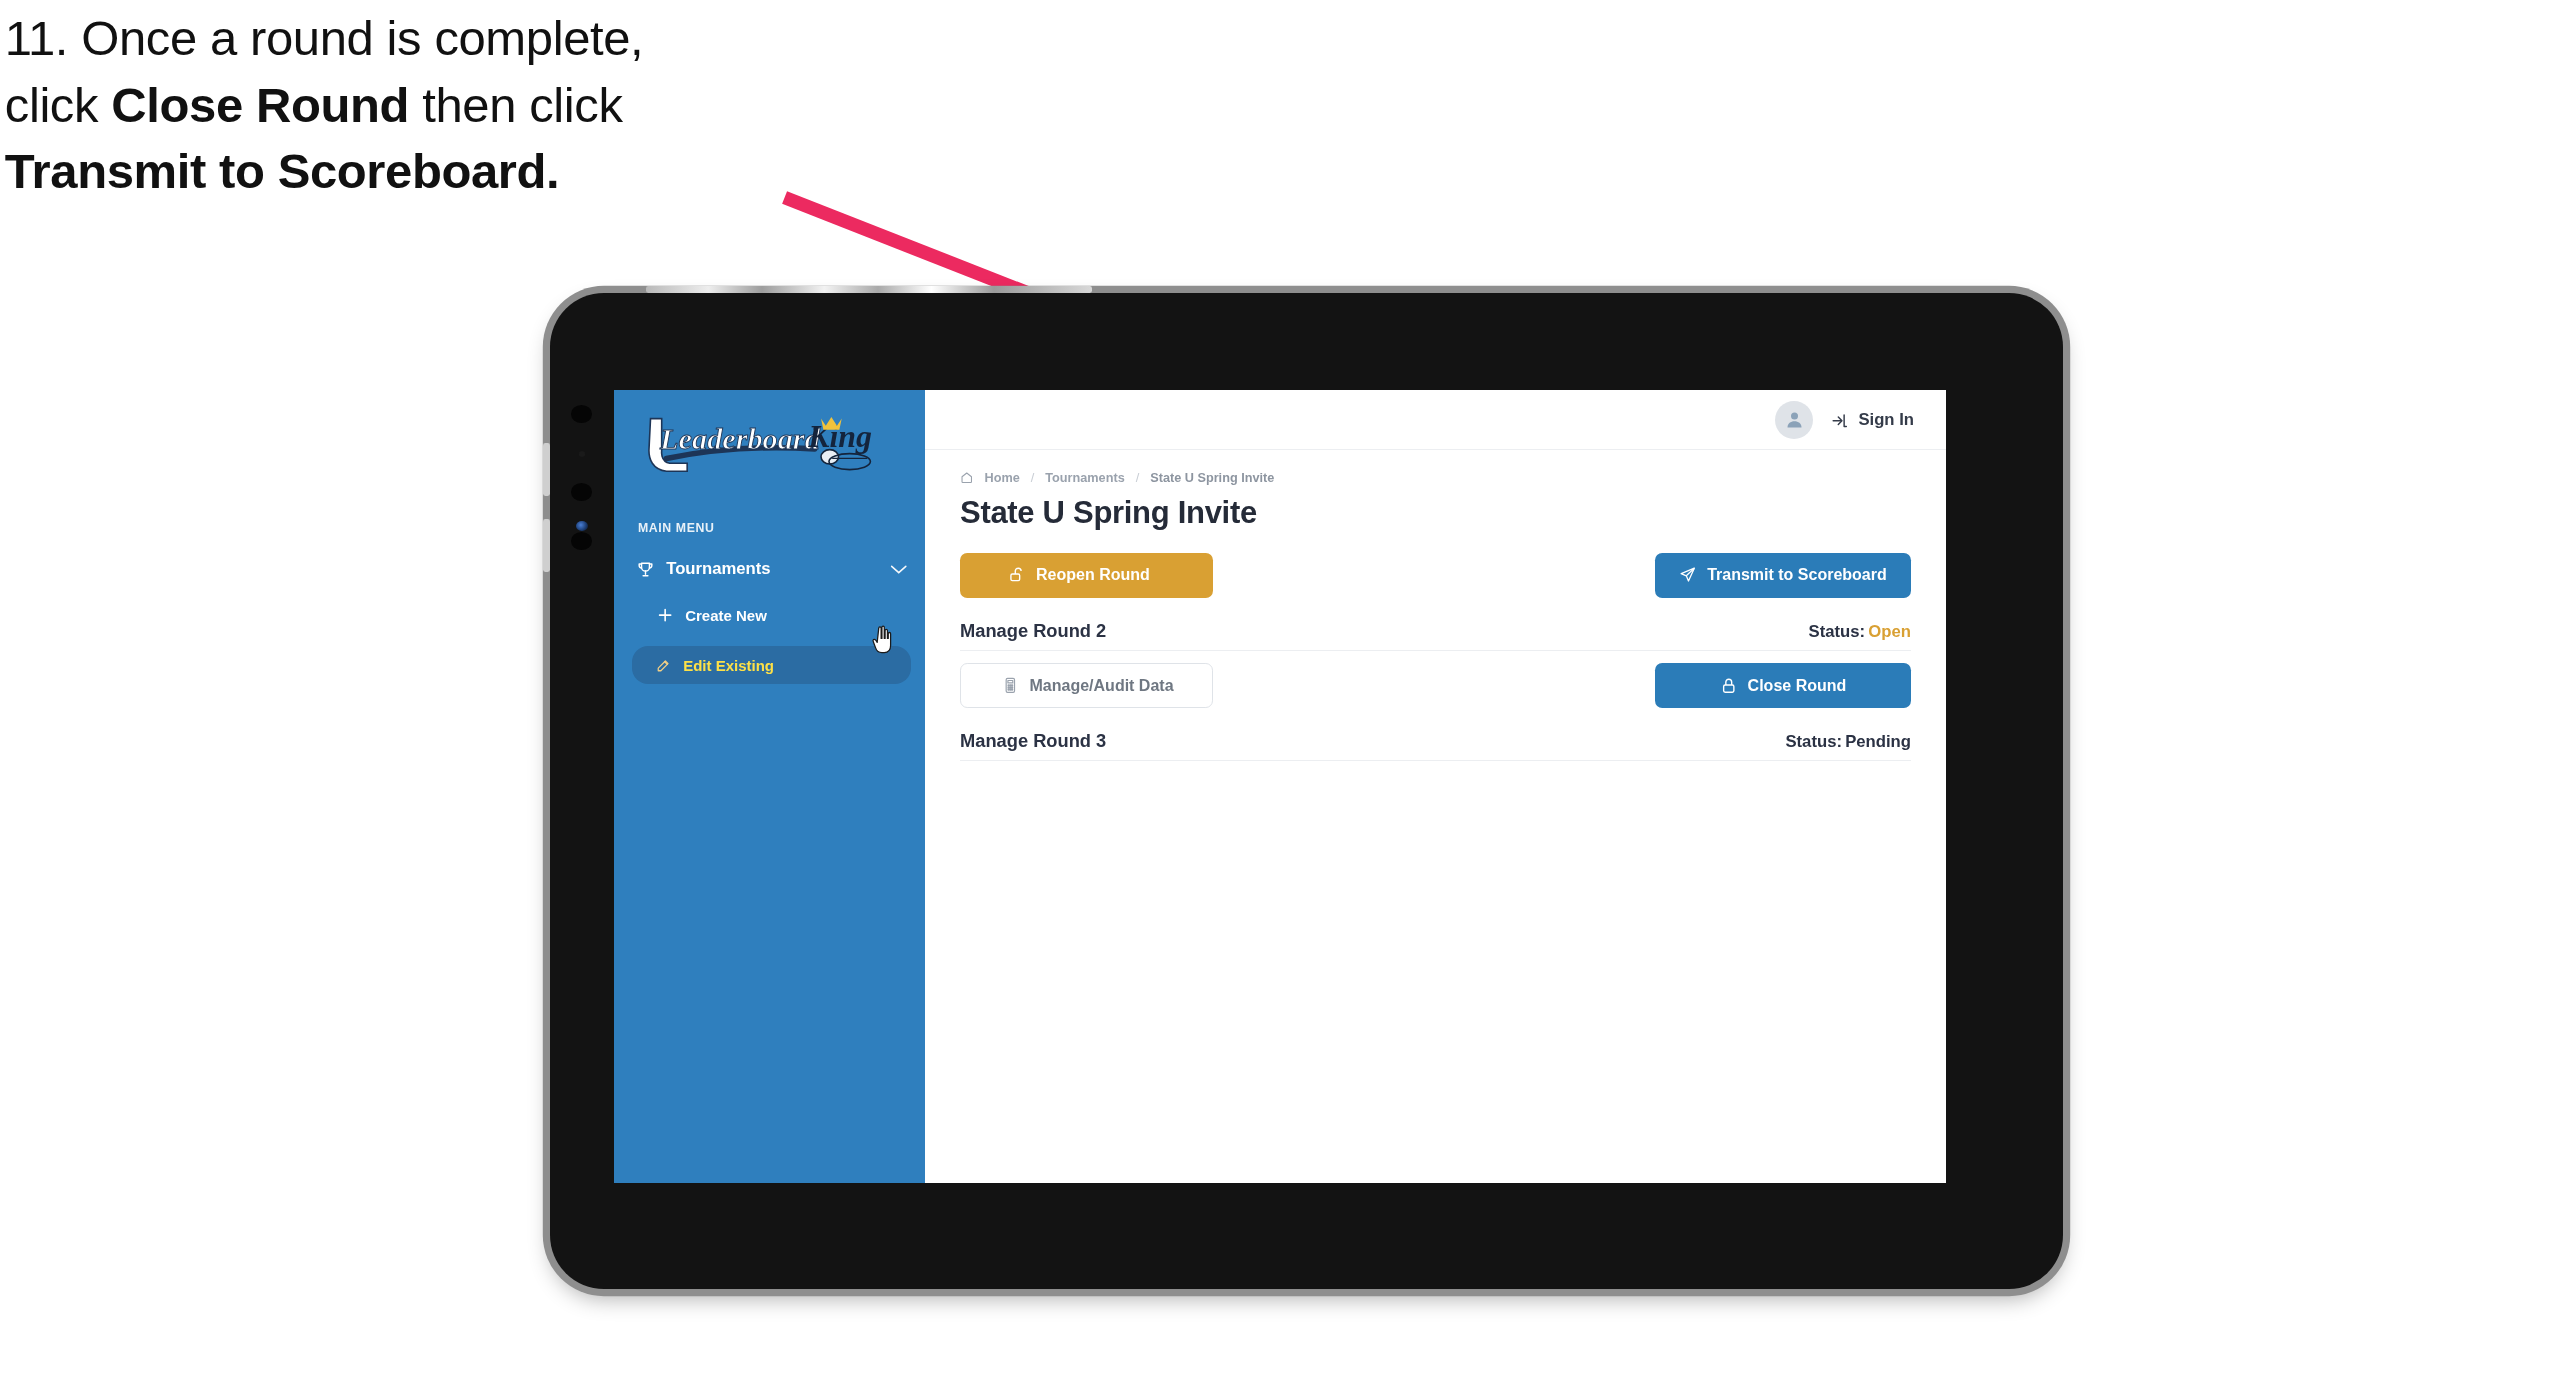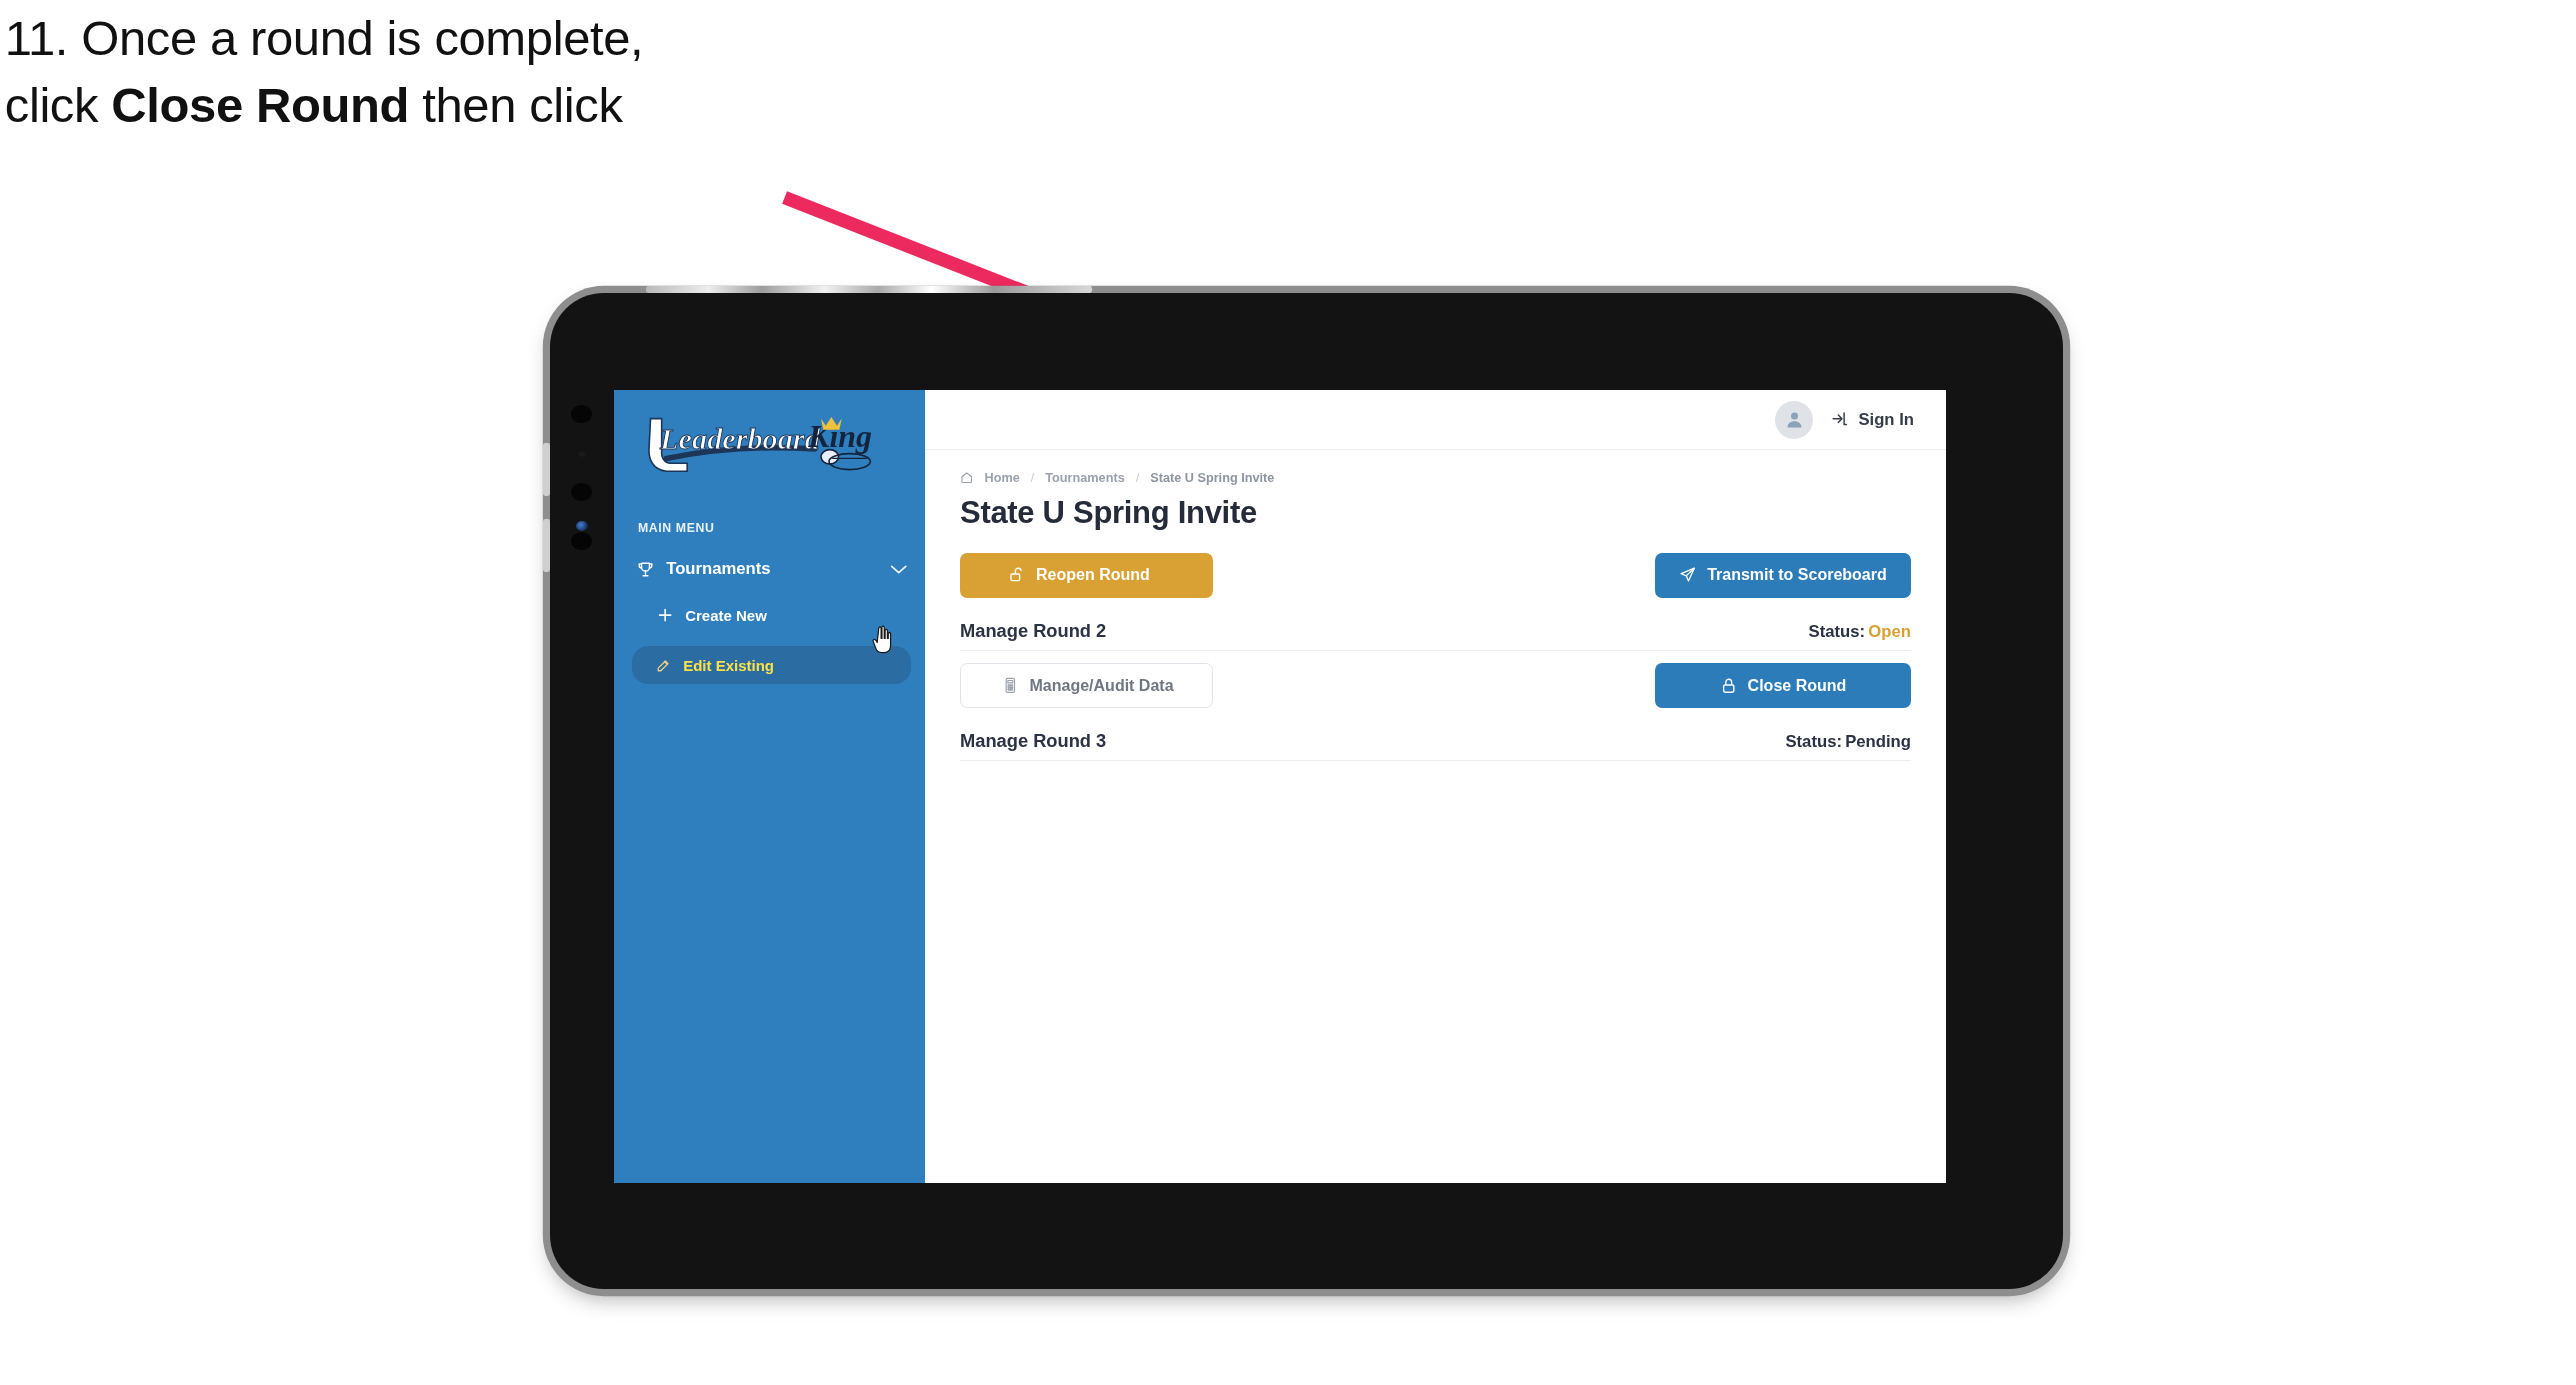--- a/index.html
+++ b/index.html
@@ -90,21 +90,21 @@
   #main{flex:1;min-width:0;display:flex;flex-direction:column;background:#ffffff;}
   #topbar{
     height:59px;flex:0 0 59px;border-bottom:0.8px solid #eceef1;
     display:flex;align-items:center;justify-content:flex-end;padding-right:32px;gap:17.5px;
     background:#ffffff;
   }
   .avatar{
     width:38px;height:38px;border-radius:50%;background:#dfe3e8;
     display:flex;align-items:center;justify-content:center;
   }
-  .signin{display:flex;align-items:flex-start;gap:10px;font-size:16.7px;font-weight:bold;color:#343b49;}
+  .signin{display:flex;align-items:flex-end;gap:10px;font-size:16.7px;font-weight:bold;color:#343b49;}
 
   #content{flex:1;min-height:0;padding:21px 35px 0 35px;}
   .crumbs{display:flex;align-items:center;gap:11px;font-size:12.7px;color:#9aa2ad;font-weight:bold;}
   .crumbs .sep{color:#c8cdd4;font-weight:normal;}
   .crumbs .c-home{color:#9aa2ad;}
   .crumbs .c-last{color:#8d95a0;}
   h1#title{
     margin:9.6px 0 0 0;font-size:31px;font-weight:bold;color:#252b38;letter-spacing:-0.3px;
   }
 
@@ -140,20 +140,21 @@
     font-size:15px;font-weight:bold;color:#5e6674;background:#ffffff;padding-right:48px;
   }
   #footer .muted{color:#b9bfc8;}
 </style>
 </head>
 <body>
 
 <div id="caption">
   <span class="ln"><span>11. Once a round is complete,</span></span>
   <span class="ln"><span>click </span><b>Close Round</b><span> then click</span></span>
+  <span class="ln"><b>Transmit to Scoreboard.</b></span>
 </div>
 
 <svg id="arrow" viewBox="0 0 3234 1740">
   <line x1="985" y1="248" x2="2055" y2="668" stroke="#ec2a60" stroke-width="17"></line>
   <polygon points="2110,705 1985,660 2032,631 2037,565" fill="#ec2a60"></polygon>
 </svg>
 
 <div id="tablet">
   <div class="toprail"></div>
   <div class="sidebtn sb1"></div>

